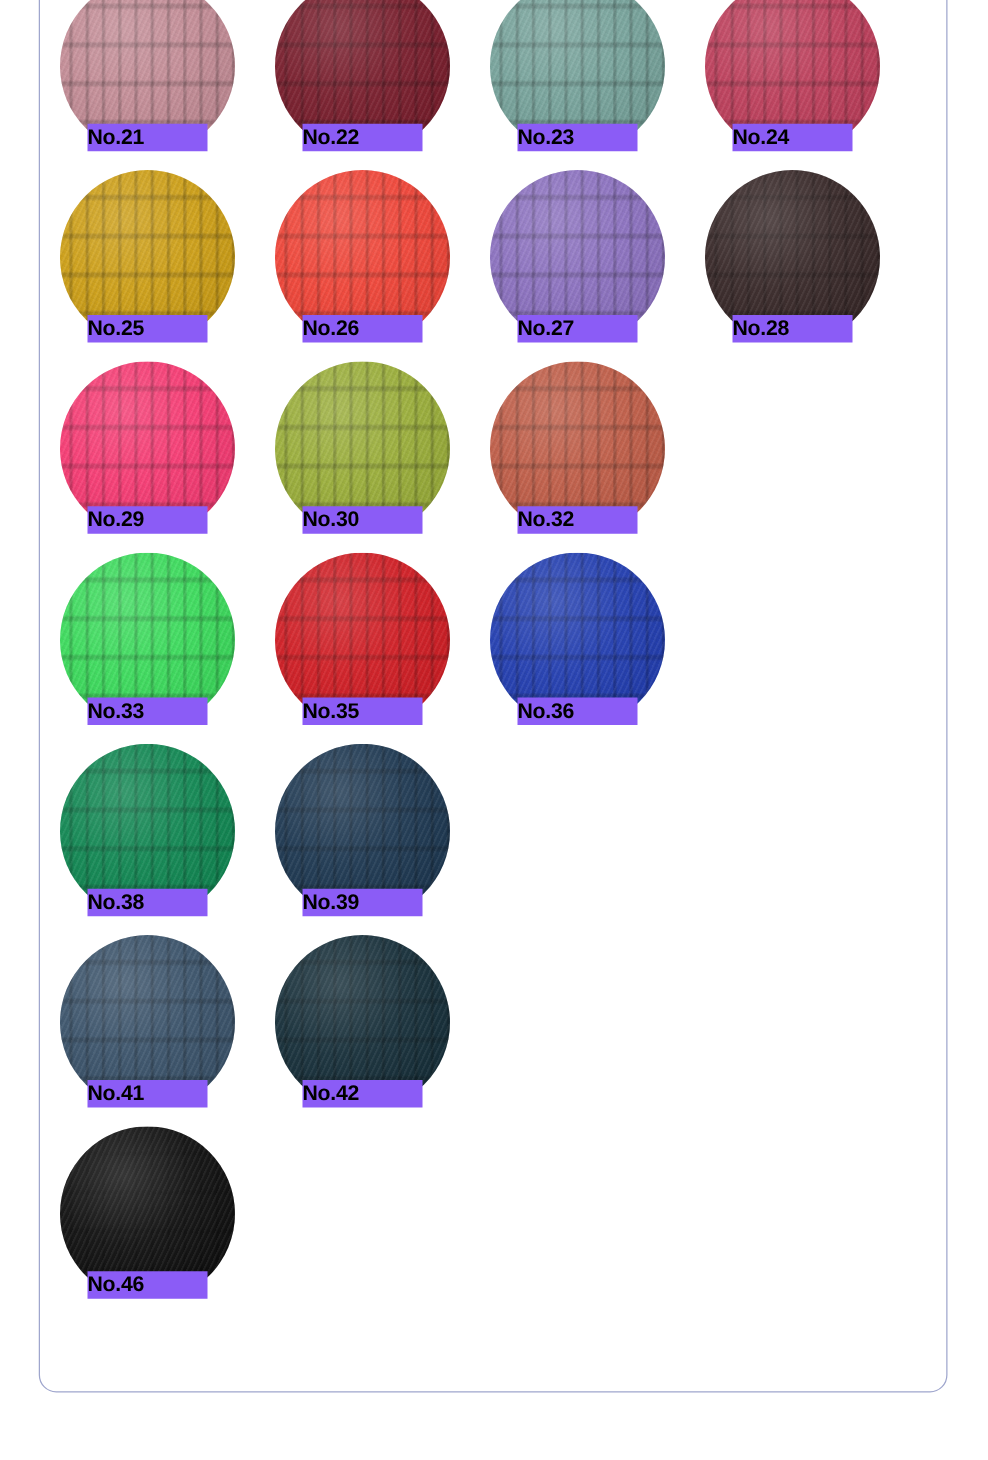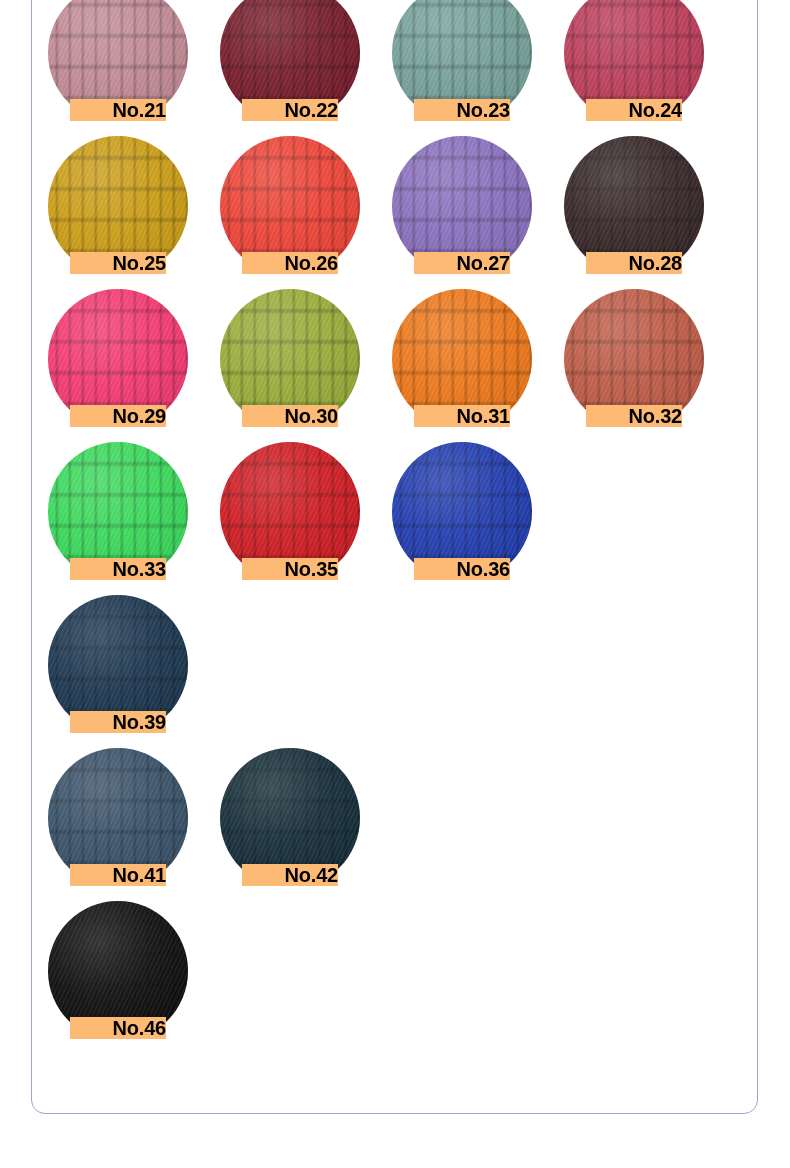--- a/index.html
+++ b/index.html
@@ -127,26 +127,26 @@
                 rgba(0,0,0,0.13) 100%);
   }
 
   
   .swatch-label {
     position: absolute;
     left: 50%;
     transform: translateX(-50%);
     top: 116px;
     width: 96px;
-    text-align: right;
+    text-align: left;
     font-family: "Liberation Sans", sans-serif;
-    font-size: 20px;
+    font-size: 17px;
     font-weight: bold;
     color: #000000;
-    background: #fdba74;
+    background: #8b5cf6;
     line-height: 22px;
     letter-spacing: -0.2px;
     white-space: nowrap;
     z-index: 3;
   }
 </style>
 </head>
 <body>
 
 <div id="page">
@@ -274,32 +274,20 @@
                 <div class="tex-h"></div>
                 <div class="tex-n"></div>
                 <div class="disc-shade"></div>
               </div>
               <div class="swatch-label">No.30</div>
             </div>
           </div>
           <div class="swatch-cell">
             <div class="disc-wrap">
               <div class="disc">
-                <div class="disc-base" style="background: rgb(245, 124, 28);"></div>
-                <div class="tex-v"></div>
-                <div class="tex-h"></div>
-                <div class="tex-n"></div>
-                <div class="disc-shade"></div>
-              </div>
-              <div class="swatch-label">No.31</div>
-            </div>
-          </div>
-          <div class="swatch-cell">
-            <div class="disc-wrap">
-              <div class="disc">
                 <div class="disc-base" style="background: rgb(196, 96, 74);"></div>
                 <div class="tex-v"></div>
                 <div class="tex-h"></div>
                 <div class="tex-n"></div>
                 <div class="disc-shade"></div>
               </div>
               <div class="swatch-label">No.32</div>
             </div>
           </div>
         </div>
@@ -335,20 +323,32 @@
                 <div class="tex-v"></div>
                 <div class="tex-h"></div>
                 <div class="tex-n"></div>
                 <div class="disc-shade"></div>
               </div>
               <div class="swatch-label">No.36</div>
             </div>
           </div>
         </div>
         <div class="swatch-row">
+          <div class="swatch-cell">
+            <div class="disc-wrap">
+              <div class="disc">
+                <div class="disc-base" style="background: rgb(18, 139, 85);"></div>
+                <div class="tex-v"></div>
+                <div class="tex-h"></div>
+                <div class="tex-n"></div>
+                <div class="disc-shade"></div>
+              </div>
+              <div class="swatch-label">No.38</div>
+            </div>
+          </div>
           <div class="swatch-cell">
             <div class="disc-wrap">
               <div class="disc">
                 <div class="disc-base" style="background: rgb(31, 58, 84);"></div>
                 <div class="tex-v"></div>
                 <div class="tex-h"></div>
                 <div class="tex-n"></div>
                 <div class="disc-shade"></div>
               </div>
               <div class="swatch-label">No.39</div>

